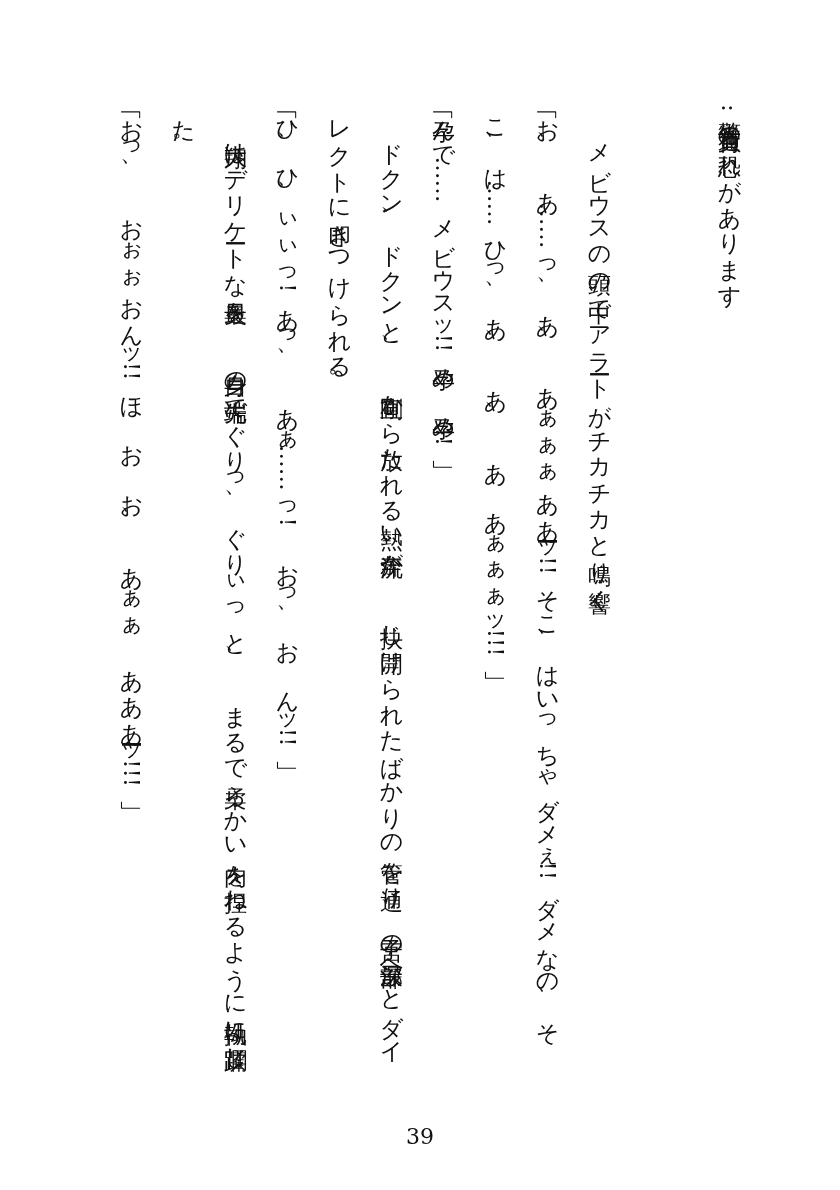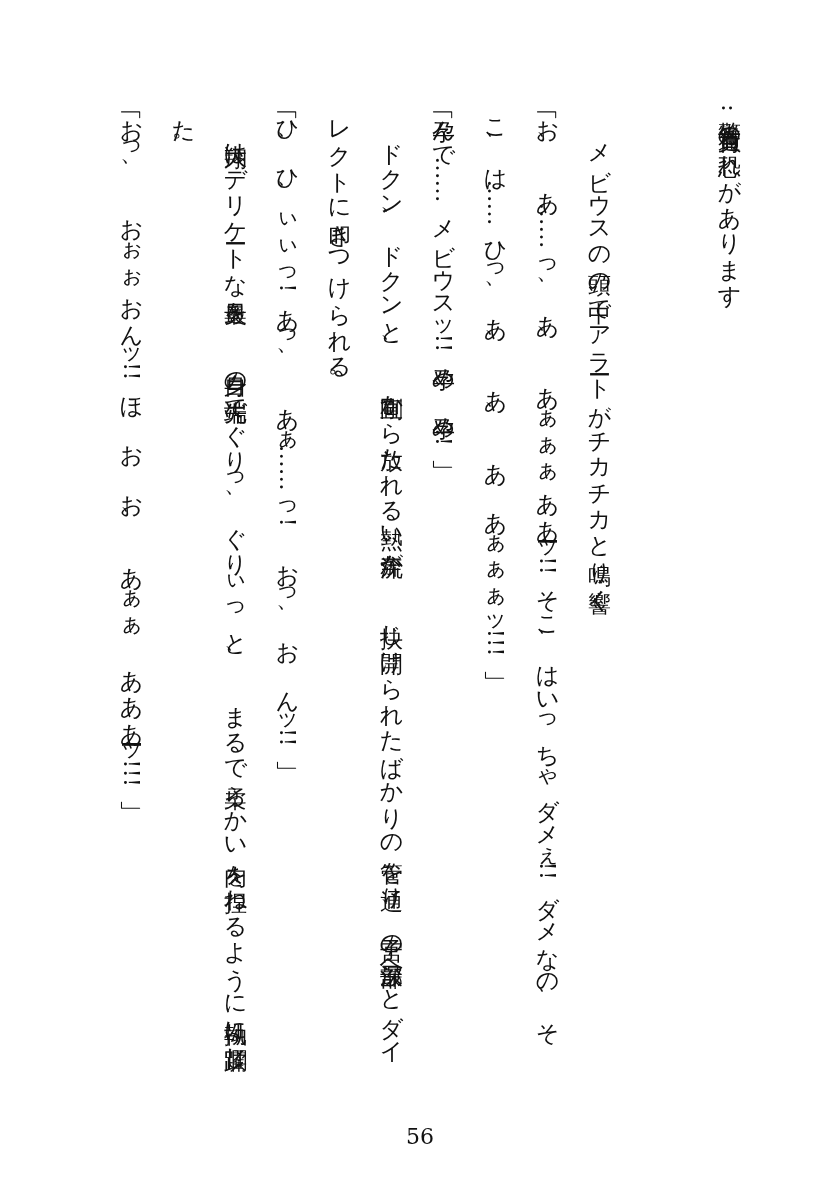--- a/index.html
+++ b/index.html
@@ -61,14 +61,14 @@
   <div class="text-area" id="text-area">
       <p class="warning">警告:過負荷の恐れがあります</p>
       <p class="indent">メビウスの頭の中でアラートがチカチカと鳴り響く。</p>
       <p class="dialogue">「お、　あ゙……っ、あ、　あ゙ぁぁぁああーーッ!!そこ、はいっちゃダメぇ!!ダメなの、そこ、は……ひっ、あ、　あ゙、　あ゙　あ゙ぁぁぁッ!!!」</p>
       <p class="dialogue">「孕んで……メビウスッ!!孕め、孕め!!」</p>
       <p class="indent">ドクン、ドクンと、　剛直から放たれる熱い奔流が、　抉じ開けられたばかりの管を通り、子宮の最深部へとダイレクトに叩きつけられる。</p>
       <p class="dialogue">「ひ、ひ、ぃぃっ!あっ、　あ゙ぁ……っ!　お゙っ、お　ん゙ッ!!」</p>
       <p class="indent">大翔はデリケートな最奥を、　自身の先端でぐりっ、ぐりぃっと、　まるで柔らかい肉を捏ねるように執拗に蹂躙した。</p>
       <p class="dialogue">「お゙っ、　お゙ぉぉおんッ!!ほ　お゙　お゙、　あ゙ぁぁ　あ゙ああーーーッ!!!」</p>
     </div>
-  <div class="page-number">56</div>
+  <div class="page-number">39</div>
 </div>
 
 </body></html>

